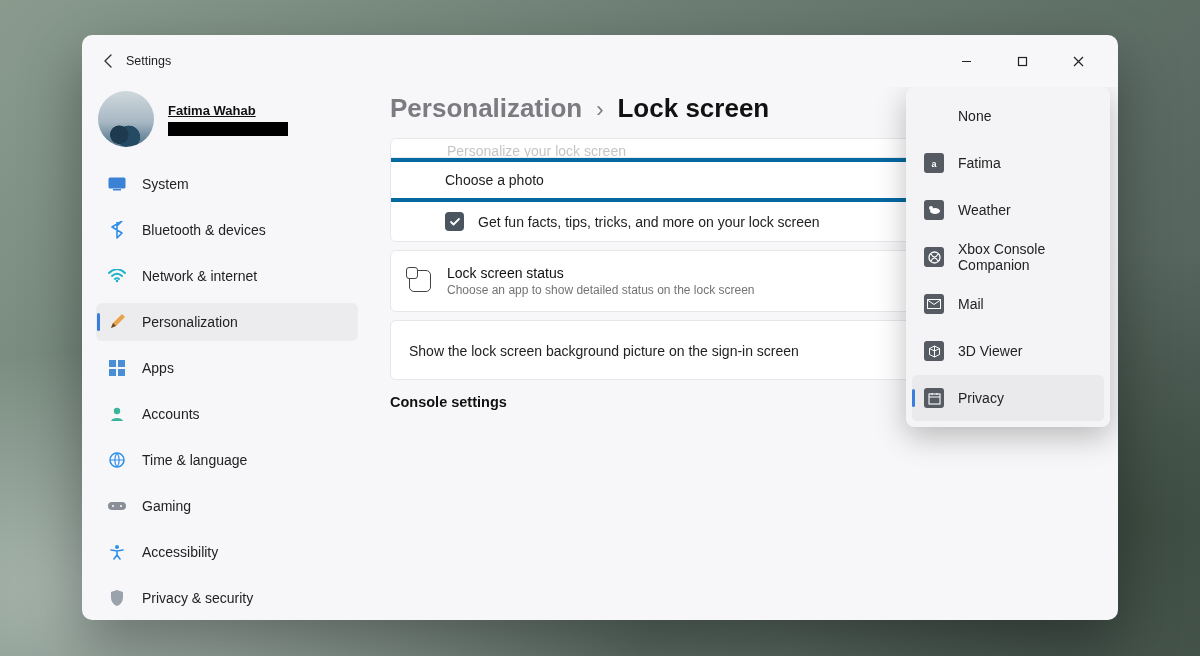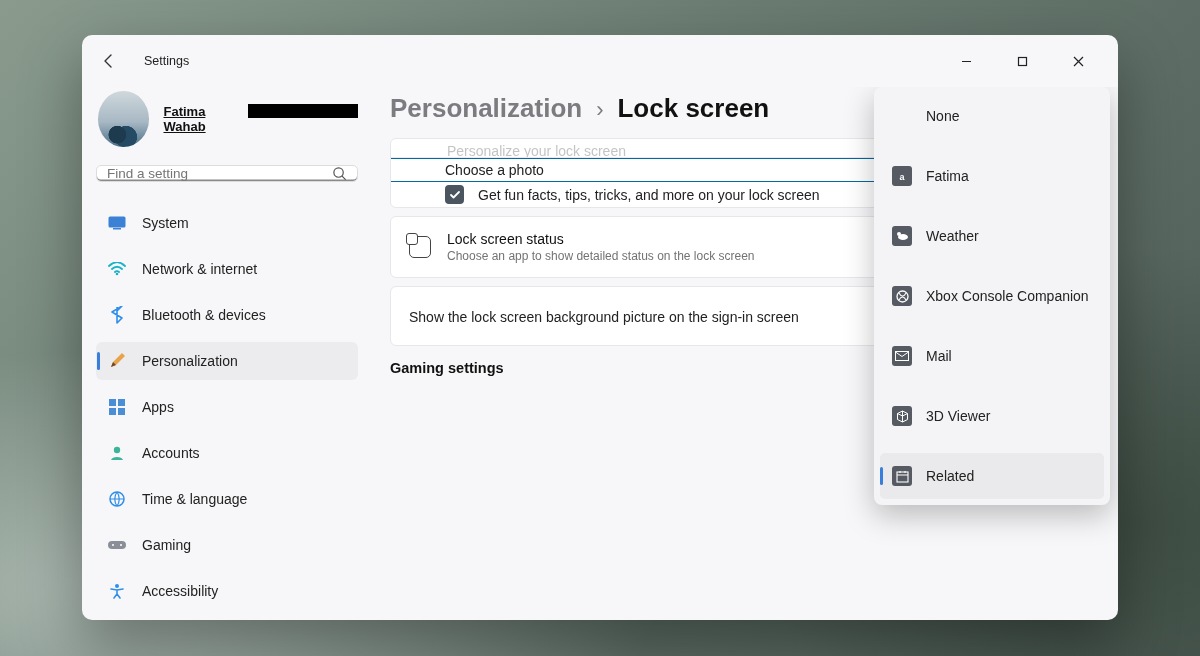--- a/index.html
+++ b/index.html
@@ -15,35 +15,35 @@
     radial-gradient(ellipse 700px 500px at 95% 80%, rgba(60,75,65,.9), transparent 55%);
 }
 .window {
   position:absolute; top:35px; left:82px; width:1036px; height:585px;
   background:#f7f7f9; border-radius:10px; box-shadow:0 25px 60px rgba(0,0,0,.35);
   overflow:hidden; display:flex; flex-direction:column;
 }
 
 .titlebar { height:52px; display:flex; align-items:center; padding:0 18px; }
 .back-btn { width:18px; height:18px; display:flex; align-items:center; justify-content:center; cursor:pointer; }
-.title { font-size:12.5px; margin-left:26px; color:#222; }
+.title { font-size:12.5px; margin-left:8px; color:#222; }
 .win-controls { margin-left:auto; display:flex; gap:12px; }
 .win-btn { width:44px; height:30px; display:flex; align-items:center; justify-content:center; cursor:pointer; border-radius:4px; }
 
 .body { flex:1; display:flex; overflow:hidden; }
 .sidebar { width:290px; padding:0 14px 14px 14px; display:flex; flex-direction:column; }
 .profile { display:flex; align-items:center; gap:14px; margin:4px 0 18px 2px; }
 .avatar {
   width:56px; height:56px; border-radius:50%;
   background:
     radial-gradient(circle at 38% 78%, #1e3a4f 0 16%, transparent 17%),
     radial-gradient(circle at 55% 82%, #244b63 0 20%, transparent 21%),
     linear-gradient(180deg,#cfd8dc 0%,#a8b8c4 55%,#4b6f87 100%);
 }
-.profile-text { display:flex; gap:4px; }
+.profile-text { display:flex; flex-direction:column; gap:4px; }
 .profile-name { font-size:13px; font-weight:600; text-decoration:underline; color:#111; }
 .profile-redact { width:120px; height:14px; background:#000; }
 .search {
   height:34px; border:1px solid #dcdcdc; border-radius:5px; background:#fff;
   display:flex; align-items:center; padding:0 10px; margin-bottom:22px;
   box-shadow:inset 0 -1.5px 0 #8a8a8a;
 }
 .search input { flex:1; border:none; outline:none; font-size:13.5px; background:transparent; color:#222; }
 .nav { display:flex; flex-direction:column; gap:8px; }
 .nav-item {
@@ -67,44 +67,44 @@
 .panel-top-truncated { color:#555; font-size:14px; padding:4px 0 0 56px; height:18px; overflow:hidden; opacity:.35;}
 .section-label { font-size:13.5px; color:#222; margin-bottom:12px; }
 .thumbs { display:flex; gap:8px; }
 .thumb { width:95px; height:95px; border-radius:5px; flex-shrink:0; background:#666; }
 .t1 { background:linear-gradient(135deg,#8ea2c6 0%,#b7c6e0 50%,#5e7ab0 100%); }
 .t2 { background:radial-gradient(circle at 30% 40%,#2a5cff,#0a1a7f 70%); }
 .t3 { background:radial-gradient(circle at 55% 55%,#5b8dff 0%,#1a1740 55%,#a04ff0 100%); }
 .t4 { background:linear-gradient(180deg,#eba76b 0 55%,#1f0f0b 58% 100%); position:relative; }
 .t4::after{content:"";position:absolute;left:42%;top:38%;width:14px;height:14px;border-radius:50%;background:#ffe8c5;}
 .t5 { background:linear-gradient(135deg,#1a0d3d 0%,#e55fb7 60%,#ff9e6e 100%); }
-.sub-row { border-top:1px solid #0369a1; padding:3px 54px; font-size:14px; color:#222; display:flex; align-items:center; gap:14px;}
+.sub-row { border-top:4px solid #0369a1; padding:10px 54px; font-size:14px; color:#222; display:flex; align-items:center; gap:14px;}
 .sub-row.head { font-weight:400; }
 .chk {
   width:19px; height:19px; border-radius:4px; background:#4a5560;
   display:flex; align-items:center; justify-content:center; flex-shrink:0;
 }
 .status-panel { padding:14px 18px; display:flex; align-items:center; gap:16px;}
 .status-ico { width:22px; height:22px; border:1.8px solid #444; border-radius:5px; position:relative;}
 .status-ico::after{content:"";position:absolute;left:-4px;top:-4px;width:10px;height:10px;border:1.8px solid #444;border-radius:3px;background:#fff;}
 .status-txt .h { font-size:14px; color:#111; }
 .status-txt .s { font-size:12px; color:#737373; margin-top:2px;}
 .toggle-row { padding:20px 22px 18px 18px; display:flex; align-items:center; font-size:14px; color:#222;}
 .toggle-row .spacer { flex:1; }
 .toggle-state { margin-right:10px; font-size:10px;}
 .toggle {
   width:40px; height:20px; border-radius:11px; background:#3a7edb; position:relative; cursor:pointer;
 }
 .toggle::after{content:"";position:absolute;right:3px;top:3px;width:14px;height:14px;border-radius:50%;background:#fff;}
 .related { font-size:14.5px; font-weight:600; color:#111; margin-top:14px;}
 
 .menu {
-  position:absolute; right:8px; top:0px; width:236px;
+  position:absolute; right:8px; top:0px; width:204px;
   background:#f4f4f6; border-radius:8px; box-shadow:0 10px 30px rgba(0,0,0,.25);
-  padding:6px; display:flex; flex-direction:column; gap:14px;
+  padding:6px; display:flex; flex-direction:column; gap:1px;
 }
 .menu-item {
   height:46px; display:flex; align-items:center; gap:14px; padding:0 12px;
   border-radius:5px; font-size:14px; color:#222; cursor:pointer; position:relative;
 }
 .menu-item.selected { background:#eaeaec; }
 .menu-item.selected::before { content:""; position:absolute; left:0px; top:14px; bottom:14px; width:3px; background:#3a7edb; border-radius:2px;}
 .menu-ico { width:20px; height:20px; border-radius:3px; background:#565a62; display:flex; align-items:center; justify-content:center; flex-shrink:0;}
 .menu-item.none .menu-ico { background:transparent; }
 svg { display:block; }
@@ -145,56 +145,47 @@
 
     <div class="sidebar">
       <div class="profile">
         <div class="avatar"></div>
         <div class="profile-text">
           <div class="profile-name">Fatima Wahab</div>
           <div class="profile-redact"></div>
         </div>
       </div>
 
-      <div class="search">
-        <input placeholder="Find a setting" style="">
-        <span>
-          <svg width="15" height="15" viewBox="0 0 16 16">
-              <circle cx="7" cy="7" r="5" stroke="#555" stroke-width="1.3" fill="none"></circle>
-              <path d="M11 11l3.2 3.2" stroke="#555" stroke-width="1.3" stroke-linecap="round"></path>
-            </svg>
-        </span>
-      </div>
 
       <div class="nav">
         <div class="nav-item">
           <span class="nav-ico">
               <svg width="18" height="14">
                 <rect x="0.5" y="0.5" width="17" height="11" rx="1.5" fill="#3b82d6"></rect>
                 <rect x="5" y="12" width="8" height="1.5" fill="#3b82d6"></rect>
               </svg>
             </span>
           <span>System</span>
         </div>
         <div class="nav-item">
           <span class="nav-ico">
+              <svg width="14" height="18" viewBox="0 0 14 18">
+                <path d="M7 1v16l5-5-10-6 10-6-5 5" stroke="#2f8fe8" stroke-width="1.6" fill="none" stroke-linejoin="round"></path>
+              </svg>
+            </span>
+          <span>Bluetooth &amp; devices</span>
+        </div>
+        <div class="nav-item">
+          <span class="nav-ico">
               <svg width="18" height="14" viewBox="0 0 18 14">
                 <path d="M1 4c5-5 11-5 16 0M4 7c3-3 7-3 10 0M7 10c1.3-1.3 2.7-1.3 4 0" stroke="#19b3c9" stroke-width="1.8" fill="none" stroke-linecap="round"></path>
                 <circle cx="9" cy="12" r="1.3" fill="#19b3c9"></circle>
               </svg>
             </span>
           <span>Network &amp; internet</span>
-        </div>
-        <div class="nav-item">
-          <span class="nav-ico">
-              <svg width="14" height="18" viewBox="0 0 14 18">
-                <path d="M7 1v16l5-5-10-6 10-6-5 5" stroke="#2f8fe8" stroke-width="1.6" fill="none" stroke-linejoin="round"></path>
-              </svg>
-            </span>
-          <span>Bluetooth &amp; devices</span>
         </div>
         <div class="nav-item active">
           <span class="nav-ico">
               <svg width="18" height="18" viewBox="0 0 18 18">
                 <path d="M3 15l2-5 9-9 3 3-9 9z" fill="#e8a34a"></path>
                 <path d="M3 15l2-5 3 3z" fill="#6b4a2e"></path>
               </svg>
             </span>
           <span>Personalization</span>
         </div>
@@ -288,21 +279,21 @@
         </div>
       </div>
 
       <div class="panel toggle-row">
         <span>Show the lock screen background picture on the sign-in screen</span>
         <span class="spacer"></span>
         <span class="toggle-state">On</span>
         <div class="toggle"></div>
       </div>
 
-      <div class="related">Gaming settings</div>
+      <div class="related">Console settings</div>
 
       <div class="menu">
         <div class="menu-item none">
           <span class="menu-ico"></span>
           <span>None</span>
         </div>
         <div class="menu-item">
           <span class="menu-ico">
               <svg width="12" height="12" viewBox="0 0 12 12">
                 <text x="6" y="9.5" text-anchor="middle" font-size="9" fill="#fff" font-weight="700">a</text>
@@ -345,19 +336,19 @@
             </span>
           <span>3D Viewer</span>
         </div>
         <div class="menu-item selected">
           <span class="menu-ico">
               <svg width="13" height="13" viewBox="0 0 13 13">
                 <rect x="1" y="2" width="11" height="10" fill="none" stroke="#fff" stroke-width="1.1"></rect>
                 <path d="M1 5h11M4 1v2M9 1v2" stroke="#fff" stroke-width="1.1"></path>
               </svg>
             </span>
-          <span>Related</span>
+          <span>Privacy</span>
         </div>
       </div>
 
     </div>
   </div>
 </div>
 
 </body></html>

